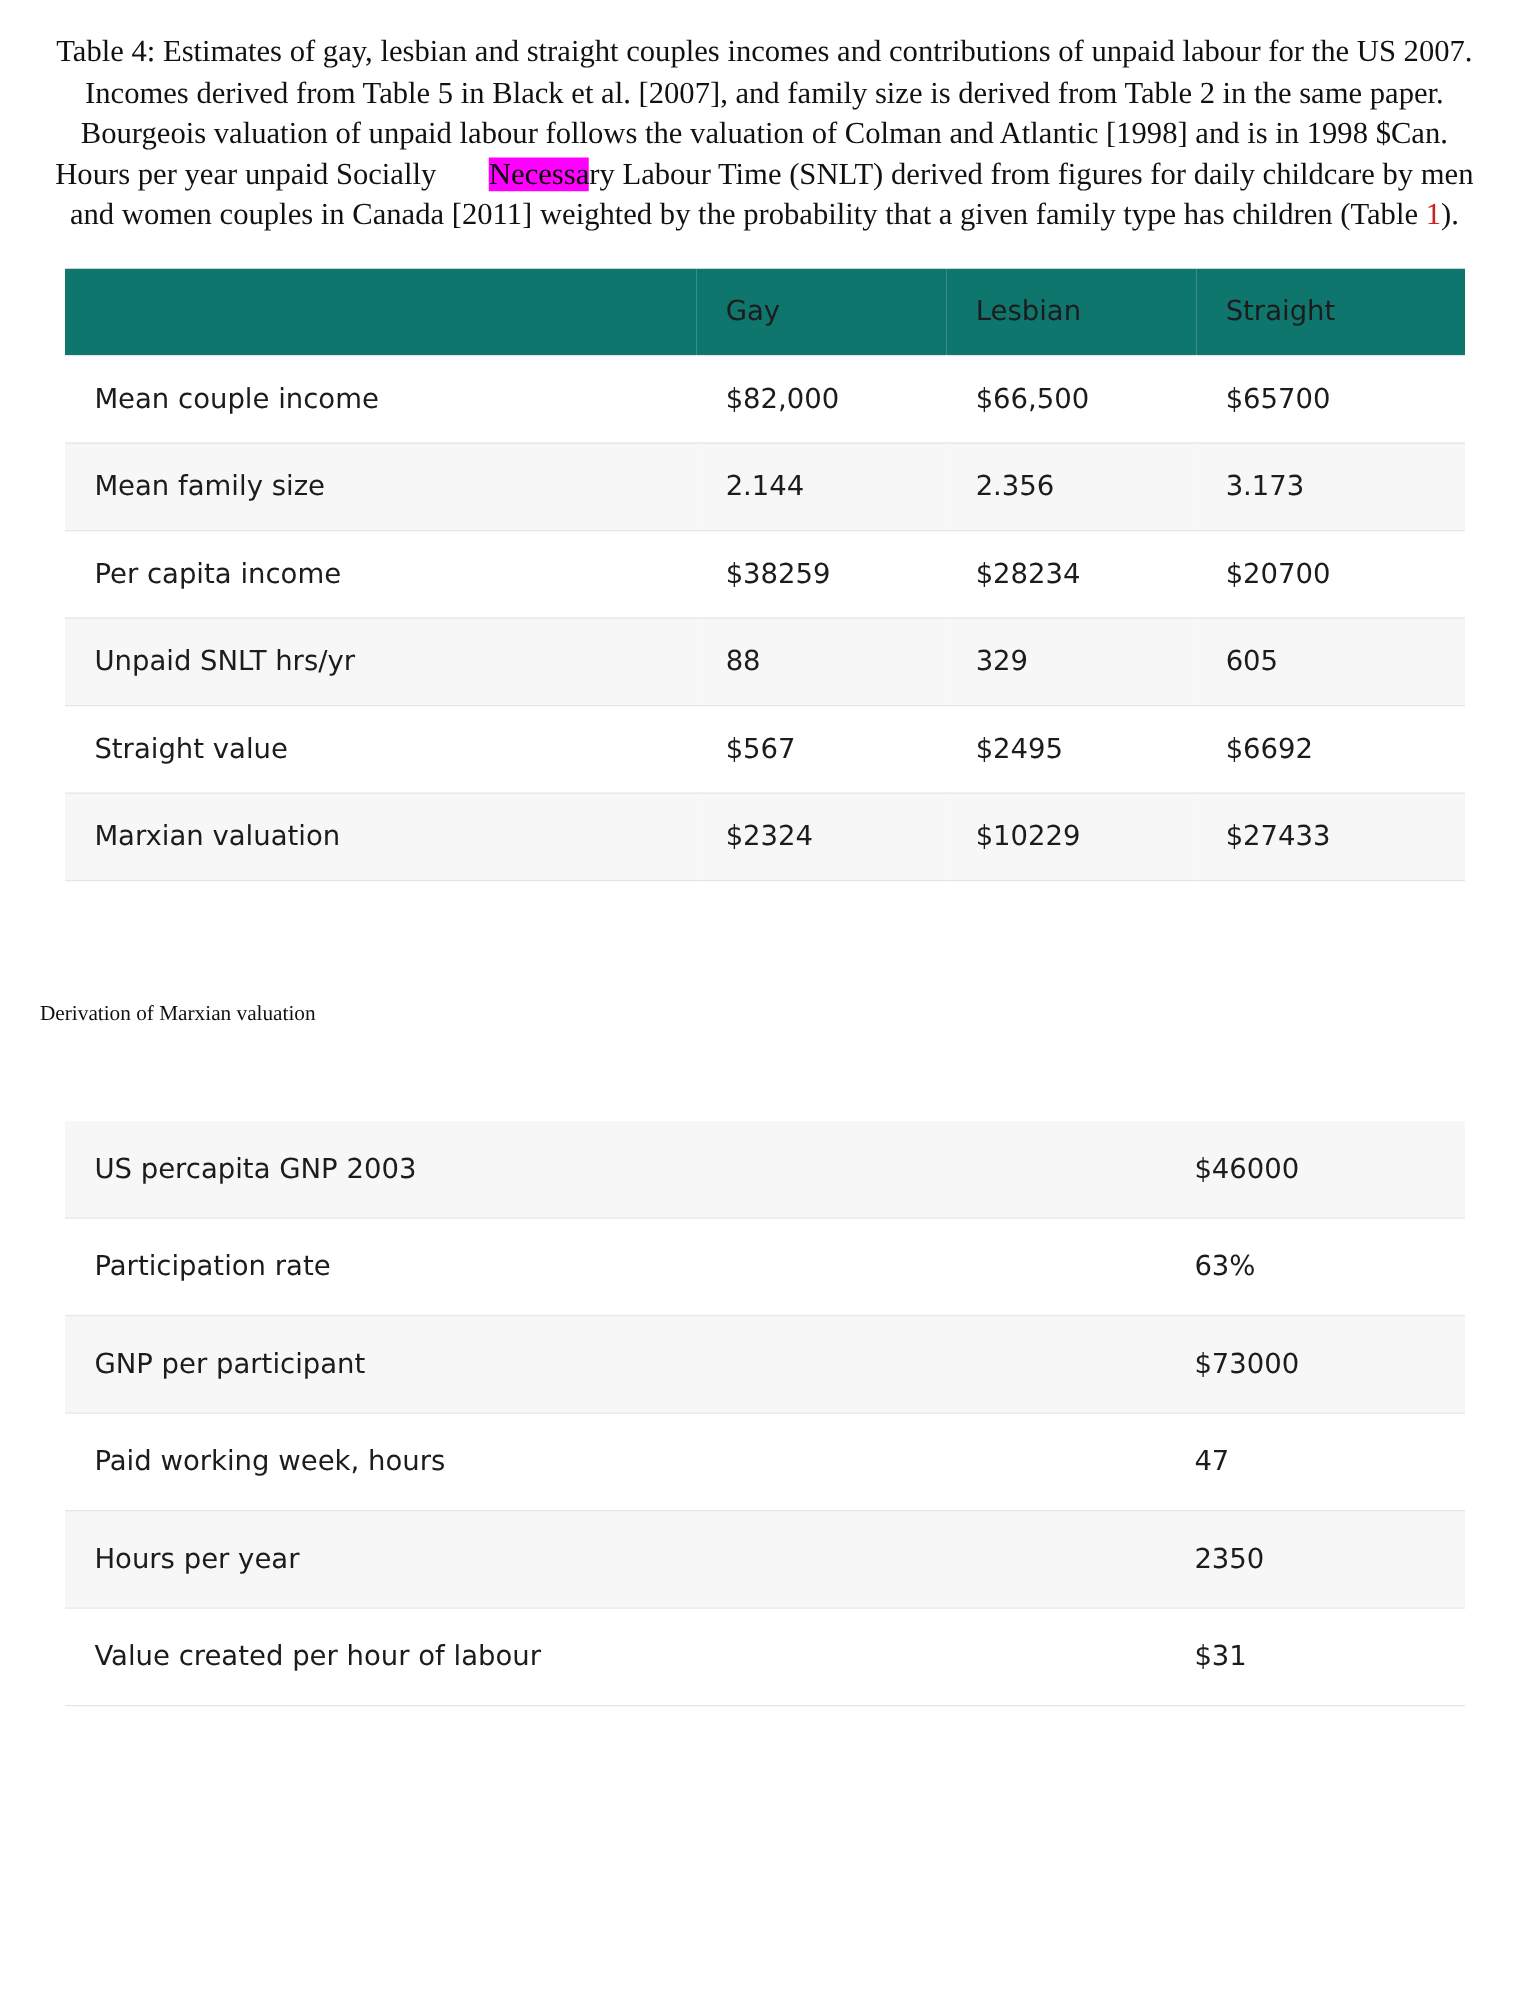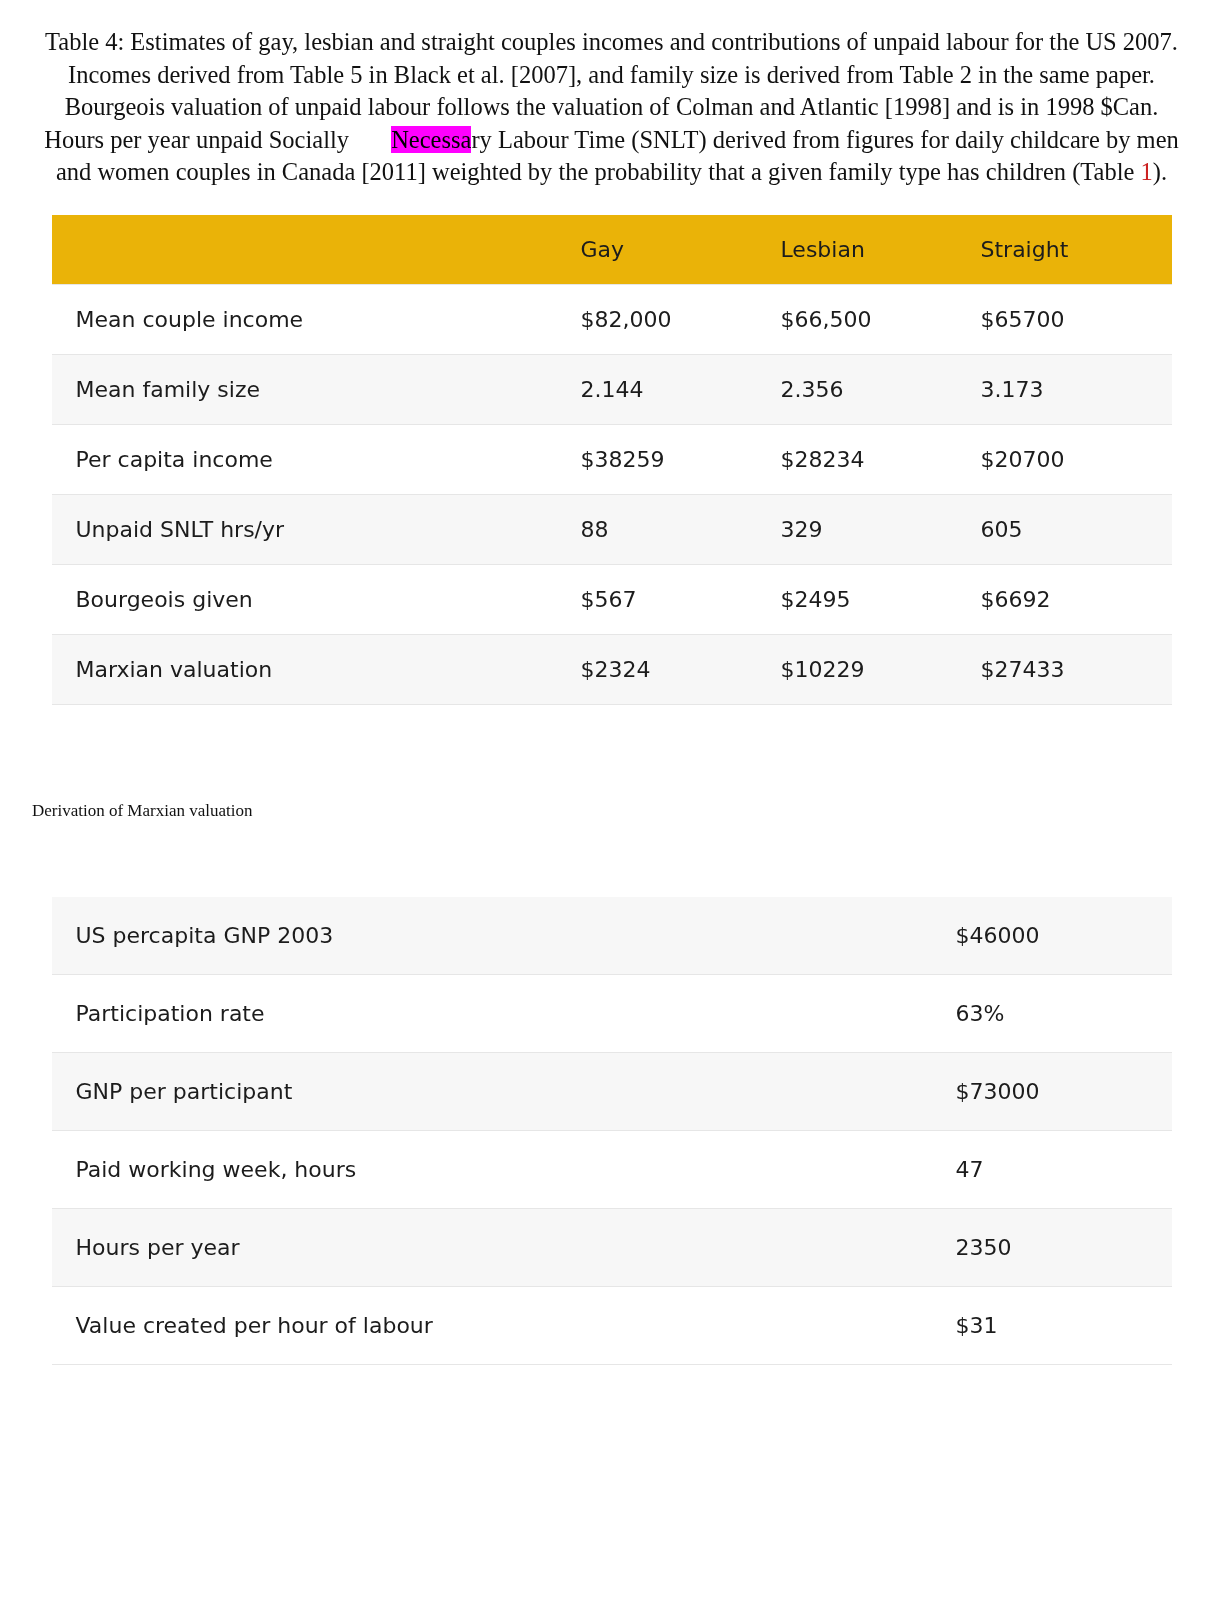--- a/index.html
+++ b/index.html
@@ -52,21 +52,21 @@
     border-bottom: 1px solid #e6e6e6;
   }
   table.tbl thead th {
     border-top: none;
   }
   table.tbl tr.shade th,
   table.tbl tr.shade td {
     background: #f7f7f7;
   }
   table.tbl thead tr th {
-    background: #eab308;
+    background: #0f766e;
   }
   .c-label { width: 505px; }
   .c-val   { width: 200px; }
   .c-val3  { width: 215px; }
 
   .subcaption {
     font-family: "Liberation Serif", serif;
     font-size: 17px;
     color: #111111;
     margin: 96px 0 0 4px;
@@ -141,21 +141,21 @@
         <td>$28234</td>
         <td>$20700</td>
       </tr>
       <tr class="shade">
         <td>Unpaid SNLT hrs/yr</td>
         <td>88</td>
         <td>329</td>
         <td>605</td>
       </tr>
       <tr>
-        <td>Bourgeois given</td>
+        <td>Straight value</td>
         <td>$567</td>
         <td>$2495</td>
         <td>$6692</td>
       </tr>
       <tr class="shade">
         <td>Marxian valuation</td>
         <td>$2324</td>
         <td>$10229</td>
         <td>$27433</td>
       </tr>

